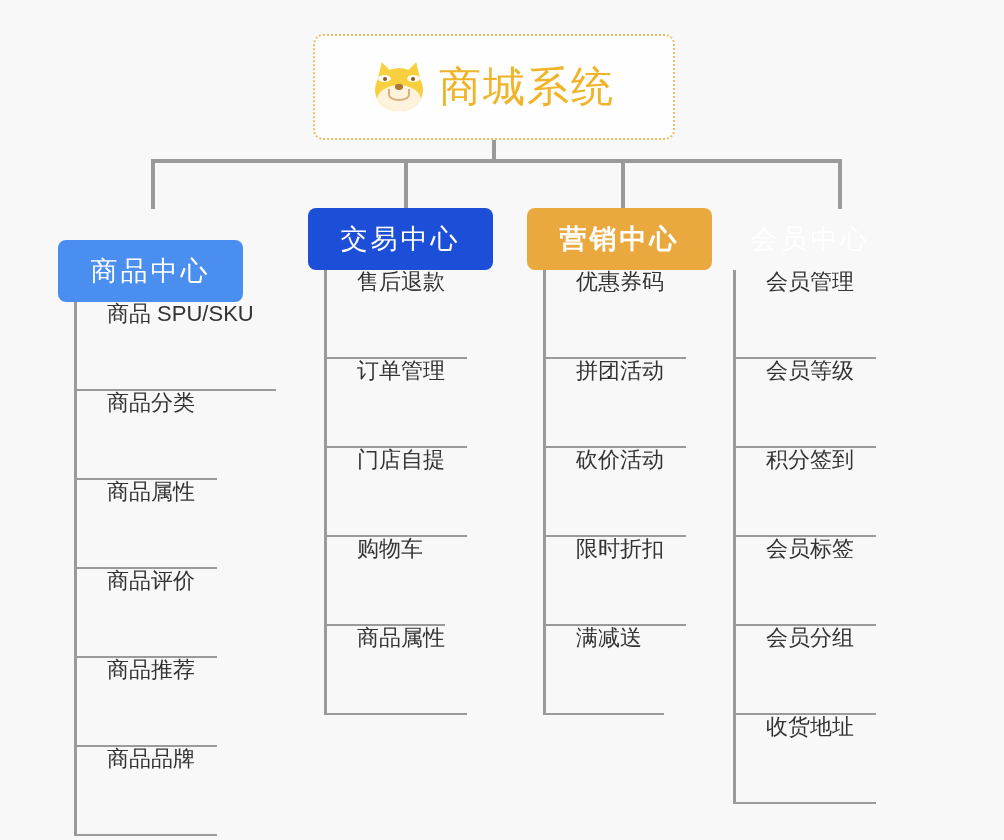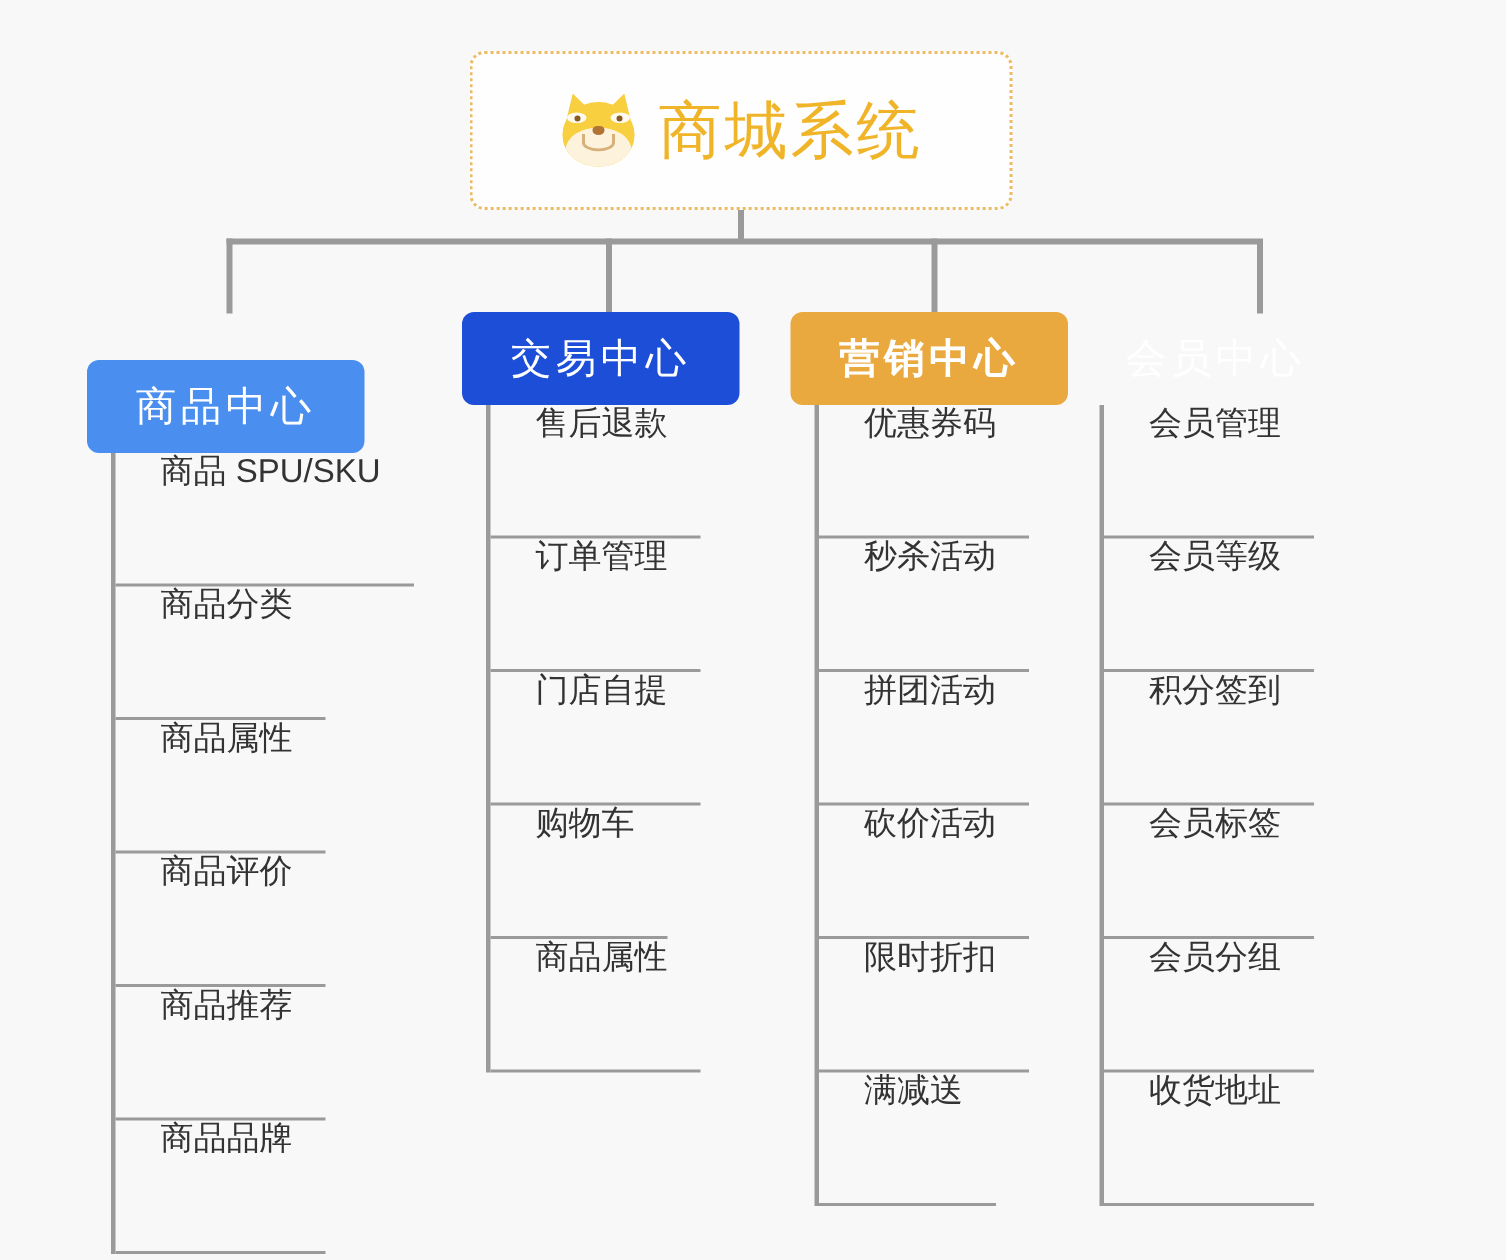--- a/index.html
+++ b/index.html
@@ -262,23 +262,20 @@
       </div>
       <div class="column" style="left: 527px; width: 185px;">
         <div class="cat-box" style="background: rgb(234, 169, 63); width: 185px; font-weight: bold;">
           <span>营销中心</span>
         </div>
         <div class="leaf-list">
           <div class="leaf">
             <div class="leaf-inner">优惠券码</div>
           </div>
           <div class="leaf">
-            <div class="leaf-inner">秒杀活动</div>
-          </div>
-          <div class="leaf">
             <div class="leaf-inner">拼团活动</div>
           </div>
           <div class="leaf">
             <div class="leaf-inner">砍价活动</div>
           </div>
           <div class="leaf">
             <div class="leaf-inner">限时折扣</div>
           </div>
           <div class="leaf">
             <div class="leaf-inner">满减送</div>

